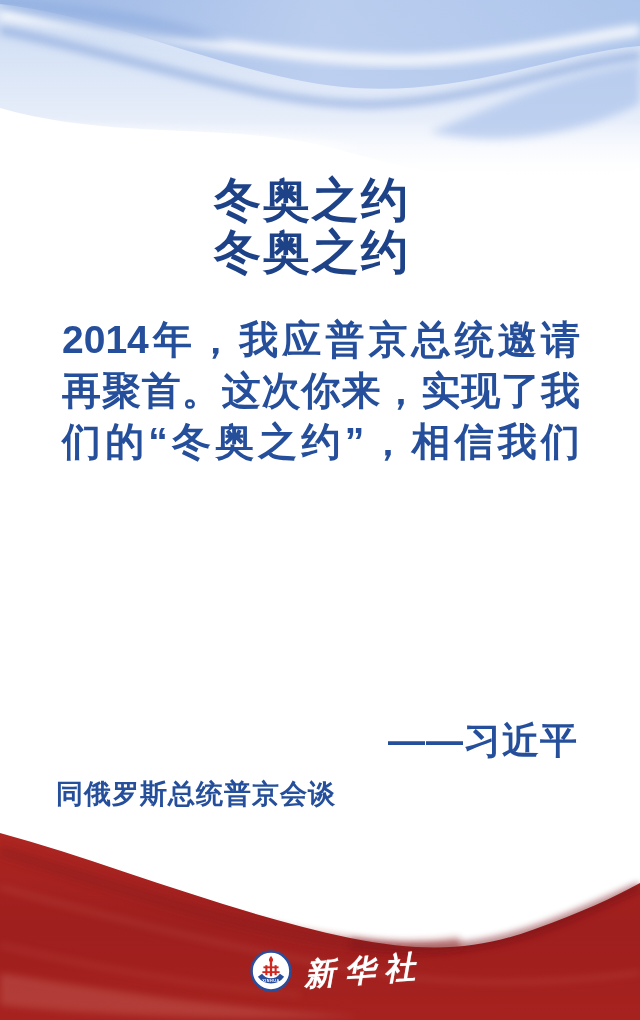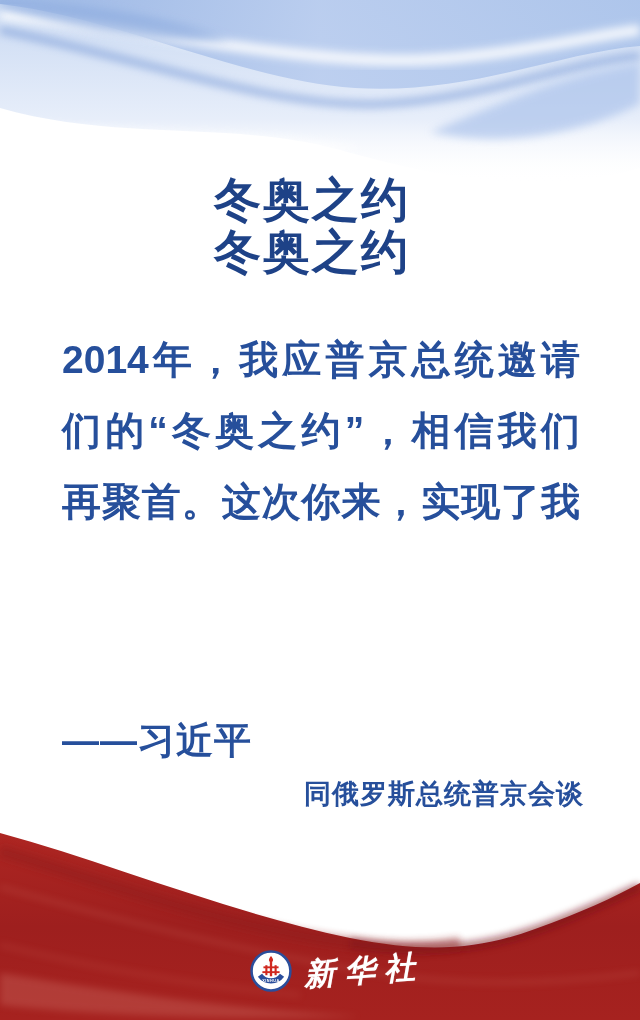--- a/index.html
+++ b/index.html
@@ -46,39 +46,39 @@
     right: 60px;
     color: var(--body-blue, #264f9b);
     font-weight: 700;
     font-size: 39px;
     line-height: 51px;
   }
   .body-line {
     text-align: justify;
     text-align-last: justify;
     white-space: nowrap0; 
-    margin-top: 20px;
   }
   .attribution {
     position: absolute;
     top: 719px;
     left: 62px;
     right: 62px;
+    text-align: right;
     color: var(--body-blue, #264f9b);
     font-weight: 700;
     font-size: 37px;
     line-height: 44px;
     letter-spacing: 1px;
   }
   .source-block {
     position: absolute;
     top: 779px;
     left: 56px;
     right: 56px;
-    text-align: right;
+    text-align: left;
     color: var(--body-blue, #264f9b);
     font-weight: 700;
     font-size: 27px;
     line-height: 31px;
     letter-spacing: 1px;
   }
   .logo-group {
     position: absolute;
     top: 950px;
     left: 250px;
@@ -133,22 +133,22 @@
     <path d="M0,118 C120,138 260,128 360,148 C250,168 100,160 0,140 Z" fill="#ffffff" opacity="0.8" filter="url(#softBlue)"></path>
   </svg>
 
   <div class="title-block">
     <div>冬奥之约</div>
     <div>冬奥之约</div>
   </div>
 
   <div class="body-block">
     <div class="body-line">2014年，我应普京总统邀请</div>
+    <div class="body-line">再聚首。这次你来，实现了我</div>
     <div class="body-line">们的“冬奥之约”，相信我们</div>
-    <div class="body-line">再聚首。这次你来，实现了我</div>
   </div>
 
   <div class="attribution">——习近平</div>
 
   <div class="source-block">
     <div>同俄罗斯总统普京会谈</div>
   </div>
 
   <svg class="bottom-wave" viewBox="0 0 640 195" preserveAspectRatio="none" aria-hidden="true">
     <defs>

